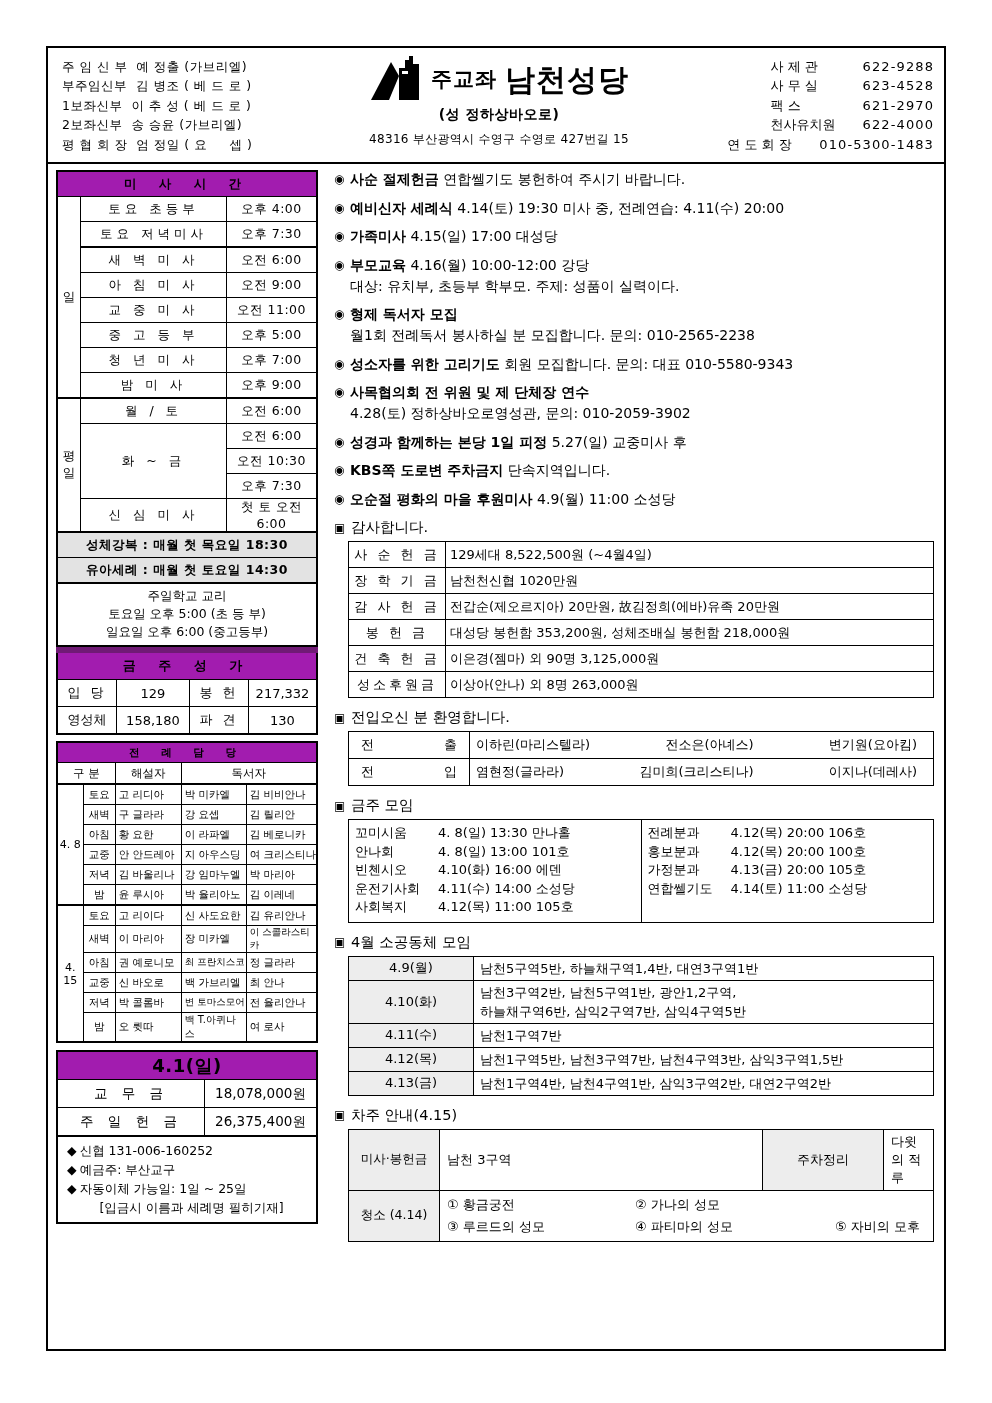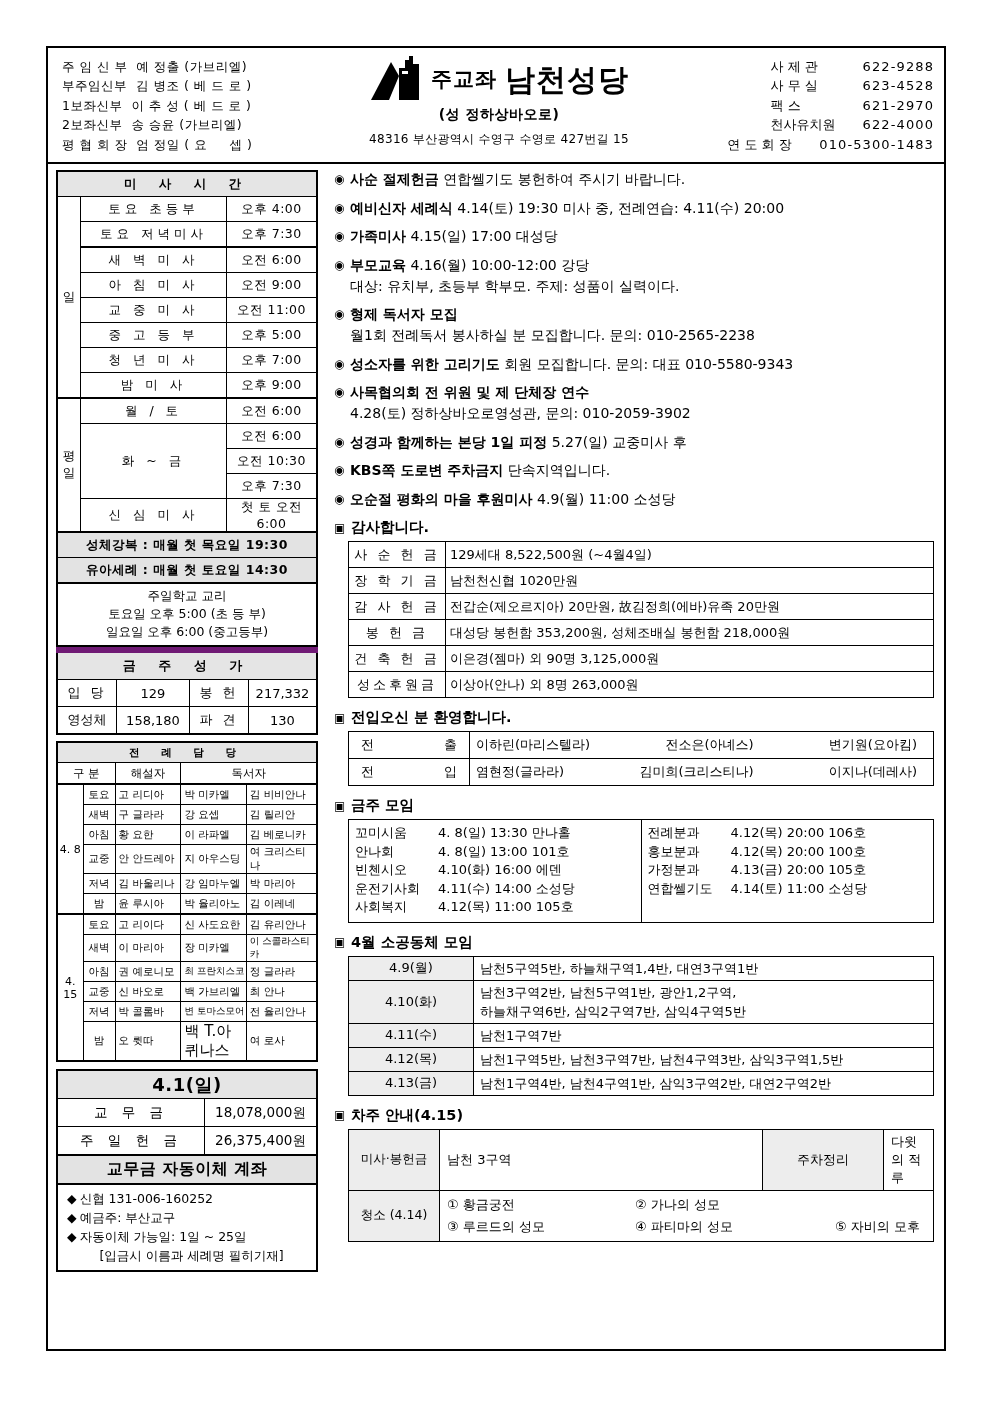--- a/index.html
+++ b/index.html
@@ -29,21 +29,21 @@
   .body{display:flex;height:1185px;}
   .col-left{width:276px;box-sizing:border-box;padding:6px 6px 0 8px;}
   .col-right{flex:1;box-sizing:border-box;padding:6px 10px 0 10px;}
 
   
   table{border-collapse:collapse;width:100%;}
   td,th{border:1px solid #000;padding:0;}
 
   .ltbl{border:2px solid #000;}
   .ltbl td{font-size:12.5px;text-align:center;height:24px;}
-  .band{background:#e5e5e5;font-weight:bold;font-size:17px;letter-spacing:9px;text-align:center;height:27px;border:2px solid #000;border-bottom:1px solid #000;}
+  .band{background:#a21caf;font-weight:bold;font-size:17px;letter-spacing:9px;text-align:center;height:27px;border:2px solid #000;border-bottom:1px solid #000;}
   .band2{background:#e3e3e3;font-weight:bold;font-size:15px;text-align:center;height:25px;}
   .vlabel{font-size:12.5px;}
   .spread{letter-spacing:5px;margin-left:44px;}
   .spread3{letter-spacing:3px;}
   .thickb{border-top:2px solid #000 !important;}
 
   .mass-name{letter-spacing:4px;}
   .mass-time{letter-spacing:0.5px;}
 
   .schoolbox{border:2px solid #000;border-top:0;text-align:center;font-size:12.5px;line-height:18px;padding:3px 0 4px;}
@@ -64,21 +64,21 @@
 
   
   .notice{display:flex;align-items:flex-start;margin:0 0 9.5px 0;}
   .bul{flex:none;width:16px;font-size:12px;line-height:17px;padding-top:1px;}
   .ntxt{font-size:14px;line-height:19px;}
   .ntxt b{font-weight:bold;}
   .sub{font-size:14px;line-height:19px;margin:2px 0 0 0;}
 
   .sect{display:flex;align-items:center;margin:0 0 4px 0;}
   .sqr{flex:none;width:17px;font-size:12px;}
-  .sect-t{font-size:14.5px;font-weight:bold;}
+  .sect-t{font-size:14.5px;font-weight:normal;}
 
   .dtbl{border:1px solid #000;margin:0 4px 10px 14px;width:calc(100% - 14px);}
   .dtbl td{font-size:13px;height:25px;padding:0 4px;}
   .dtbl td.k{width:96px;text-align:center;letter-spacing:3px;padding:0;}
 
   .jeonip{border:1px solid #000;margin:0 0 10px 14px;width:calc(100% - 14px);}
   .jeonip td{font-size:13px;height:26px;padding:0 6px;}
   .jeonip td.k{width:96px;text-align:justify;text-align-last:justify;padding:0 12px;}
   .jeonip .names{display:flex;justify-content:space-between;padding-right:10px;}
 
@@ -210,21 +210,21 @@
                 <td class="mass-time">오전 10:30</td>
               </tr>
         <tr>
                 <td class="mass-time">오후  7:30</td>
               </tr>
         <tr>
           <td class="mass-name">신 심 미 사</td>
           <td class="mass-time">첫 토 오전 6:00</td>
         </tr>
         <tr>
-                <td class="band2 thickb" colspan="3" style="letter-spacing:0.5px">성체강복 : 매월 첫 목요일 19:30</td>
+                <td class="band2 thickb" colspan="3" style="letter-spacing:0.5px">성체강복 : 매월 첫 목요일 18:30</td>
               </tr>
         <tr>
                 <td class="band2" colspan="3" style="letter-spacing:0.5px">유아세례 : 매월 첫 토요일 14:30</td>
               </tr>
       </tbody>
           </table>
 
       <div class="schoolbox">
         <div>주일학교 교리</div>
         <div>토요일 오후 5:00 (초 등 부)</div>
@@ -327,42 +327,39 @@
         </tr>
         <tr>
           <td>저녁</td>
           <td class="nm">박 콜롬바</td>
           <td class="nm" style="font-size:9.5px">변 토마스모어</td>
           <td class="nm">전 율리안나</td>
         </tr>
         <tr>
           <td>밤</td>
           <td class="nm">오 륏따</td>
-          <td class="nm" style="font-size:15px">백 T.아퀴나스</td>
+          <td class="nm" style="font-size:10px">백 T.아퀴나스</td>
           <td class="nm">여 로사</td>
         </tr>
       </tbody>
           </table>
 
       <table class="ltbl gm" style="margin-top:7px">
         <tbody>
               <tr>
                 <td class="band" colspan="2" style="letter-spacing:0.5px;font-size:18px">4.1(일)</td>
               </tr>
         <tr>
           <td class="spread" style="width:146px">교  무  금</td>
           <td>18,078,000원</td>
         </tr>
         <tr>
           <td class="spread">주 일 헌 금</td>
           <td>26,375,400원</td>
         </tr>
-        <tr>
-                <td class="band2 thickb" colspan="2" style="font-size:16px;letter-spacing:0.5px">교무금 자동이체 계좌</td>
-              </tr>
       </tbody>
           </table>
       <div class="acct">
         <div><span class="bullet">◆</span><span>신협 131-006-160252</span></div>
         <div><span class="bullet">◆</span><span>예금주: 부산교구</span></div>
         <div><span class="bullet">◆</span><span>자동이체 가능일: 1일 ~ 25일</span></div>
         <div class="last">[입금시 이름과 세례명 필히기재]</div>
       </div>
     </div>
 

